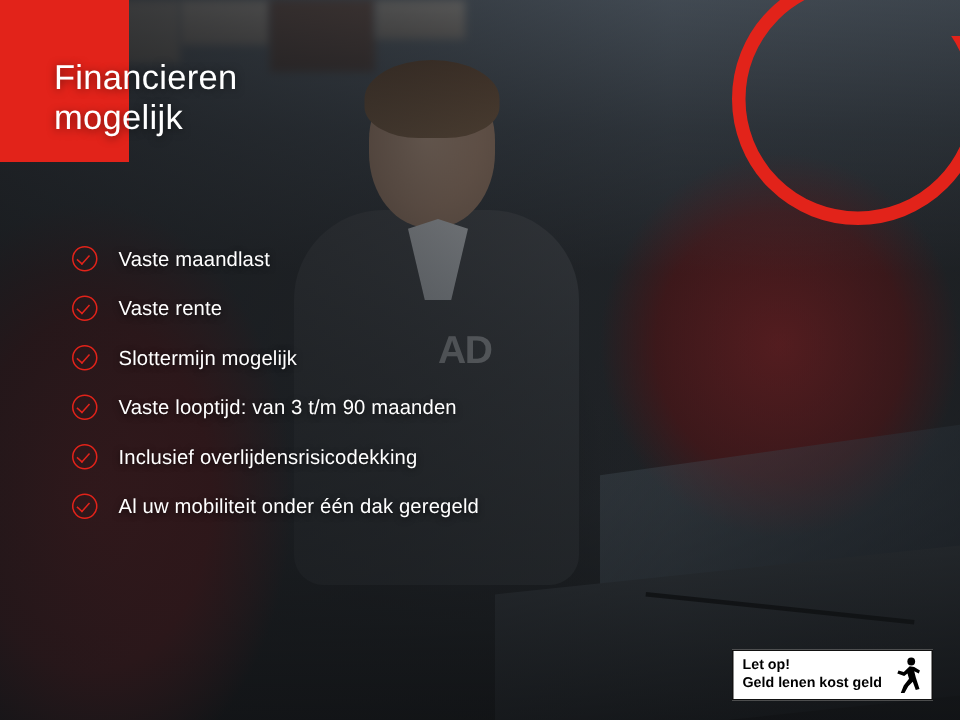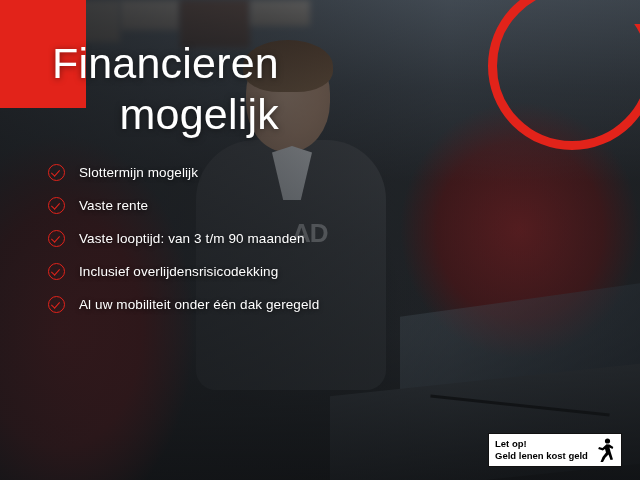--- a/index.html
+++ b/index.html
@@ -122,28 +122,27 @@
     width: 150px; height: 150px;
     border: 9px solid #e2231a;
     border-radius: 50%;
     clip-path: polygon(0% 0%, 60% 0%, 60% 25%, 100% 25%, 100% 100%, 0% 100%);
     transform: rotate(0deg);
   }
 
   
   .headline {
     position: absolute;
-    left: 52px; top: 38px;
+    left: 36px; top: 38px;
     color: #ffffff;
-    font-size: 43px;
+    font-size: 23px;
     line-height: 1.18;
     font-weight: 400;
     letter-spacing: 0.2px;
     text-shadow: 0 1px 6px rgba(0,0,0,0.5);
-    text-align: right;
   }
   .headline span { display: block; }
 
   .bullets {
     position: absolute;
     left: 48px; top: 156px;
     width: 440px;
   }
   .bullet {
     display: flex;
@@ -226,25 +225,29 @@
   <div class="red-arc"></div>
 
   <div class="headline">
     <span>Financieren</span>
     <span>mogelijk</span>
   </div>
 
   <div class="bullets">
     <div class="bullet">
       <span class="check"></span>
+      <span>Vaste maandlast</span>
+    </div>
+    <div class="bullet">
+      <span class="check"></span>
+      <span>Vaste rente</span>
+    </div>
+    <div class="bullet">
+      <span class="check"></span>
       <span>Slottermijn mogelijk</span>
-    </div>
-    <div class="bullet">
-      <span class="check"></span>
-      <span>Vaste rente</span>
     </div>
     <div class="bullet">
       <span class="check"></span>
       <span>Vaste looptijd: van 3 t/m 90 maanden</span>
     </div>
     <div class="bullet">
       <span class="check"></span>
       <span>Inclusief overlijdensrisicodekking</span>
     </div>
     <div class="bullet">

